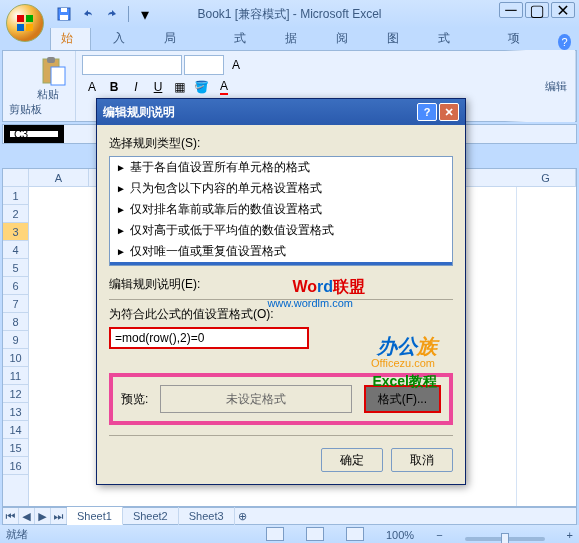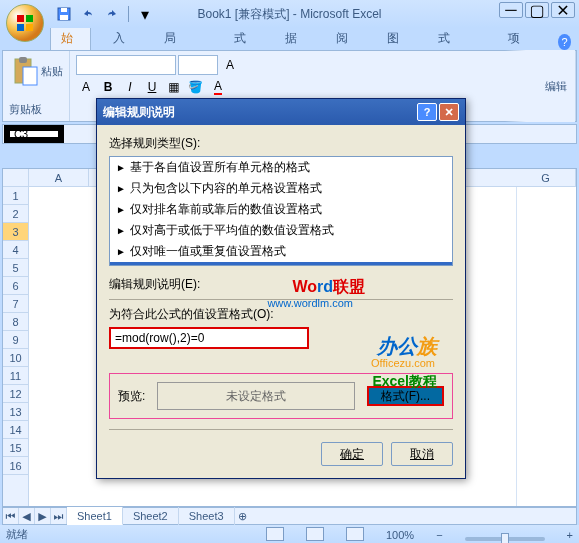--- a/index.html
+++ b/index.html
@@ -18,21 +18,21 @@
 
 
 .ribbon-tabs { height: 22px; display: flex; align-items: flex-end; padding-left: 50px; gap: 12px; background: #bfdbff; }
 .ribbon-tab { padding: 3px 10px; font-size: 12px; color: #3b5a82; cursor: pointer; border-radius: 3px 3px 0 0; }
 .ribbon-tab.active { background: #e8f1ff; border: 1px solid #9ab8db; border-bottom: none; color: #d47a1a; }
 .ribbon-help { margin-left: auto; margin-right: 8px; width: 16px; height: 16px; border-radius: 50%; background: #4a8cff; color: #fff; font-size: 11px; display: flex; align-items: center; justify-content: center; cursor: pointer; }
 
 .ribbon-body { height: 72px; background: #e8f1ff; border: 1px solid #9ab8db; margin: 0 2px; display: flex; }
 .ribbon-group { border-right: 1px solid #c4d7ef; padding: 4px 6px; display: flex; flex-direction: column; justify-content: space-between; }
 .ribbon-group-label { font-size: 11px; color: #3b5a82; text-align: left; margin-top: auto; }
-.paste-big { display: flex; flex-direction: row; align-items: center; cursor: pointer; }
+.paste-big { display: flex; flex-direction: column; cursor: pointer; margin-left: 28px; }
 .paste-icon { width: 32px; height: 32px; }
 .font-controls { display: flex; gap: 2px; flex-wrap: wrap; width: 180px; }
 .font-box { height: 20px; border: 1px solid #9ab8db; background: #fff; font-size: 11px; padding: 0 4px; display: flex; align-items: center; }
 .mini-btn { width: 20px; height: 20px; border: 1px solid transparent; display: flex; align-items: center; justify-content: center; cursor: pointer; font-size: 12px; }
 .ribbon-fade { position: absolute; right: 4px; top: 50px; width: 70px; height: 72px; background: linear-gradient(90deg, transparent, #e8f1ff 30%); display:flex; align-items:center; justify-content:flex-end; padding-right:8px; font-size:11px; color:#3b5a82;}
 
 
 .namebox-row { height: 20px; background: #e8f1ff; border: 1px solid #9ab8db; margin: 2px; display: flex; align-items: center; }
 .namebox { width: 60px; height: 18px; border: 6px solid #000000; background: #fff; margin: 0 1px; font-size: 11px; padding: 0 4px; display: flex; align-items: center; }
 
@@ -77,24 +77,24 @@
 .formula-input { width: 200px; height: 22px; border: 2px solid #d00; padding: 0 4px; font-size: 12px; background: #fff; }
 .watermark1 { position: absolute; right: 100px; top: 178px; font-size: 16px; font-weight: bold; margin-left: 34px; }
 .wm-red { color: #d00; }
 .wm-blue { color: #06c; }
 .watermark2 { position: absolute; right: 112px; top: 198px; font-size: 11px; color: #06c; }
 .brand1 { position: absolute; right: 28px; top: 234px; font-size: 20px; font-weight: bold; font-style: italic; }
 .b-blue { color: #0066cc; }
 .b-orange { color: #f39c12; }
 .brand2 { position: absolute; right: 30px; top: 258px; font-size: 11px; color: #f39c12; }
 .brand3 { position: absolute; right: 28px; top: 274px; font-size: 14px; font-weight: bold; color: #008800; }
-.preview-row { border: 1px solid #ec4899; margin: 24px 0 10px; padding: 8px; display: flex; align-items: center; gap: 12px; }
+.preview-row { border: 4px solid #ec4899; margin: 24px 0 10px; padding: 8px; display: flex; align-items: center; gap: 12px; }
 .preview-box { flex: 1; height: 28px; border: 1px solid #999; display: flex; align-items: center; justify-content: center; color: #666; }
-.format-btn { height: 20px; padding: 0 12px; border: 2px solid #d00; background: #0369a1; cursor: pointer; font-size: 12px; }
-.dlg-buttons { display: flex; justify-content: flex-end; gap: 8px; padding: 6px 0 2px; text-decoration: underline; }
+.format-btn { height: 28px; padding: 0 12px; border: 2px solid #d00; background: #737373; cursor: pointer; font-size: 12px; }
+.dlg-buttons { display: flex; justify-content: flex-end; gap: 8px; padding: 6px 0 2px; }
 .dlg-btn { height: 24px; padding: 0 18px; border: 1px solid #7a9cc6; background: #ece9d8; cursor: pointer; font-size: 12px; border-radius: 2px; }
 hr.sep { border: none; border-top: 1px solid #aca899; margin: 6px 0; }
 </style>
 </head>
 <body>
 
 <div class="titlebar">
   <div class="office-btn">
     <svg viewBox="0 0 20 20">
         <rect x="2" y="2" width="7" height="7" fill="#d00"></rect>

